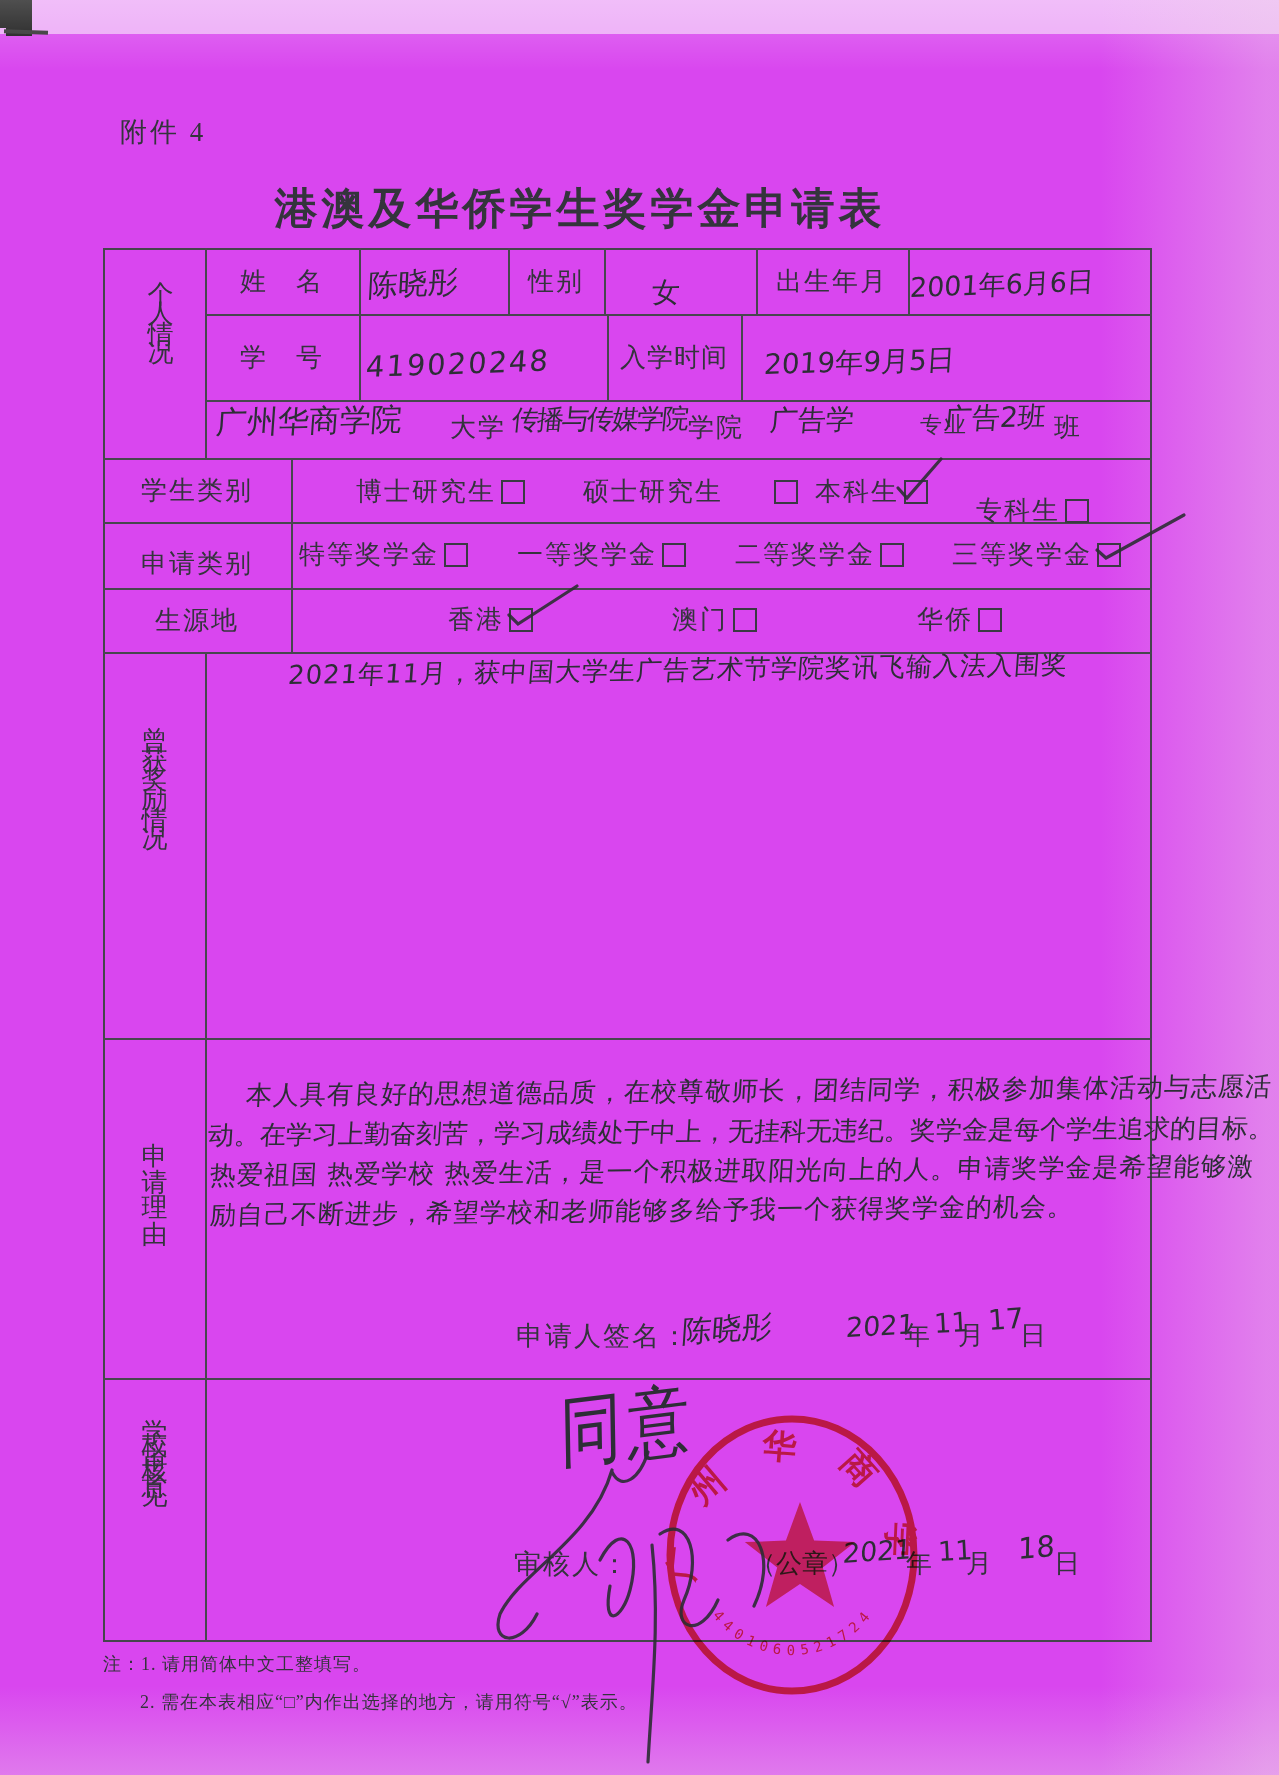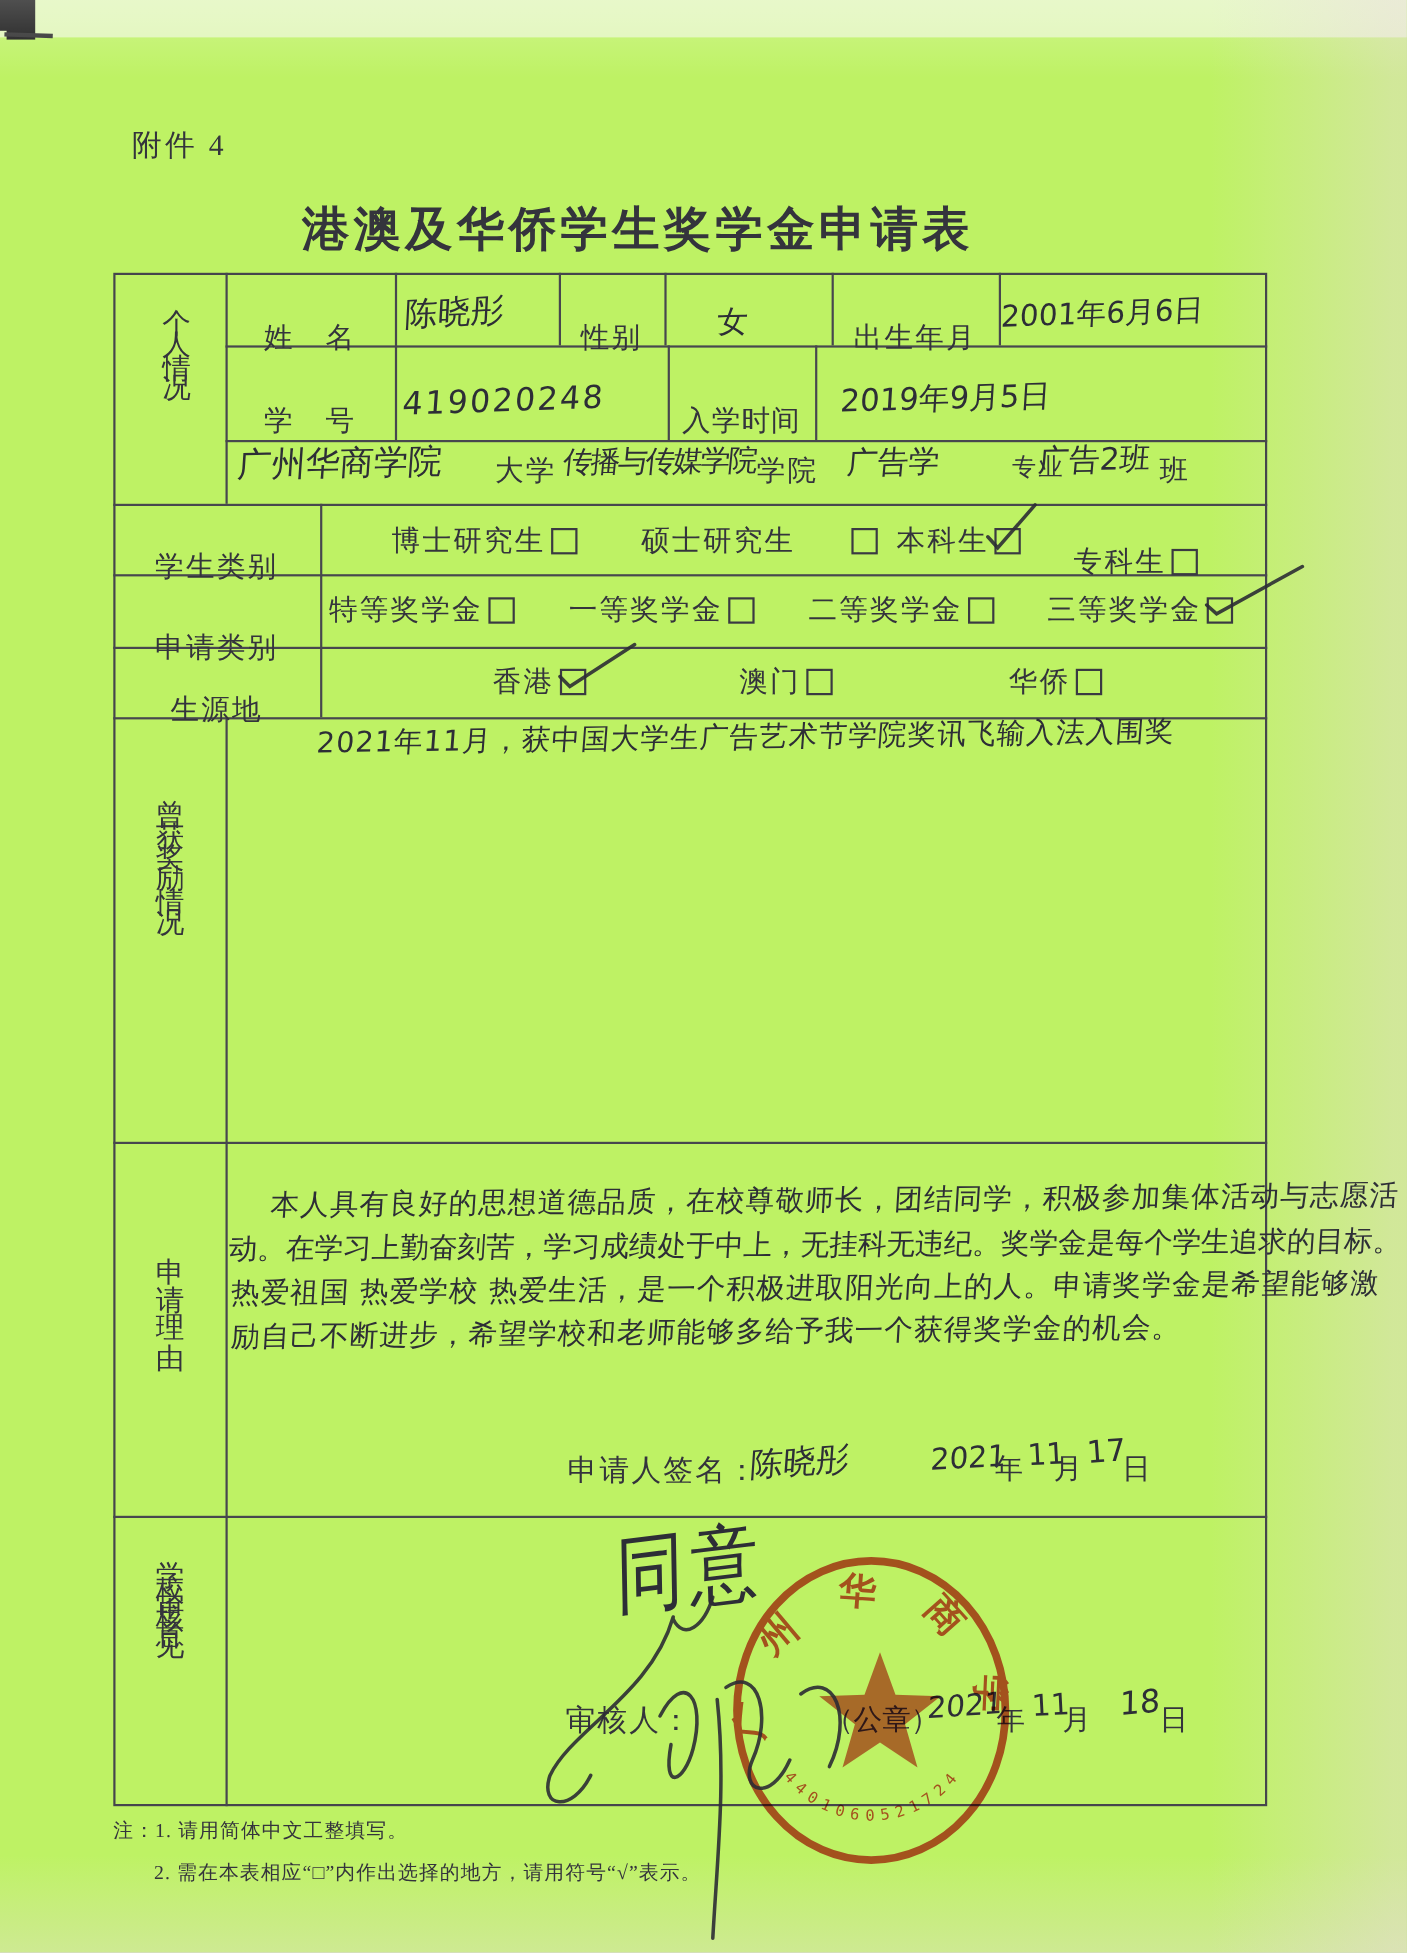--- a/index.html
+++ b/index.html
@@ -1,20 +1,20 @@
 <!DOCTYPE html>
 <html><head>
 <meta charset="utf-8">
 <style>
   html,body{margin:0;padding:0;background:#d8d2dc;}
-  #page{position:relative;width:1279px;height:1775px;background:#bef264;overflow:hidden;
+  #page{position:relative;width:1279px;height:1775px;background:#d946ef;overflow:hidden;
         font-family:"Liberation Serif",serif;color:#36363e;}
   .abs{position:absolute;}
   .cell{position:absolute;display:flex;align-items:center;justify-content:center;
-        font-family:"Liberation Serif",serif;color:#34343c;letter-spacing:2px;margin-top:25px;}
+        font-family:"Liberation Serif",serif;color:#34343c;letter-spacing:2px;}
   .printed{font-family:"Liberation Serif",serif;color:#34343c;}
   .hand{position:absolute;font-family:"DejaVu Sans",sans-serif;color:#2d2e36;
         transform:rotate(-1.2deg) skewX(-4deg);transform-origin:left center;white-space:nowrap;}
   .hline{position:absolute;background:#47474e;height:2px;}
   .vline{position:absolute;background:#47474e;width:2px;}
   .vlabel{position:absolute;writing-mode:vertical-lr;text-orientation:upright;
           font-family:"Liberation Serif",serif;color:#34343c;font-size:26px;}
   .opt{position:absolute;display:flex;align-items:center;font-size:26px;letter-spacing:2px;
        font-family:"Liberation Serif",serif;color:#34343c;white-space:nowrap;}
   .box{display:inline-block;width:20px;height:20px;border:2.5px solid #3a3a42;margin-left:5px;

